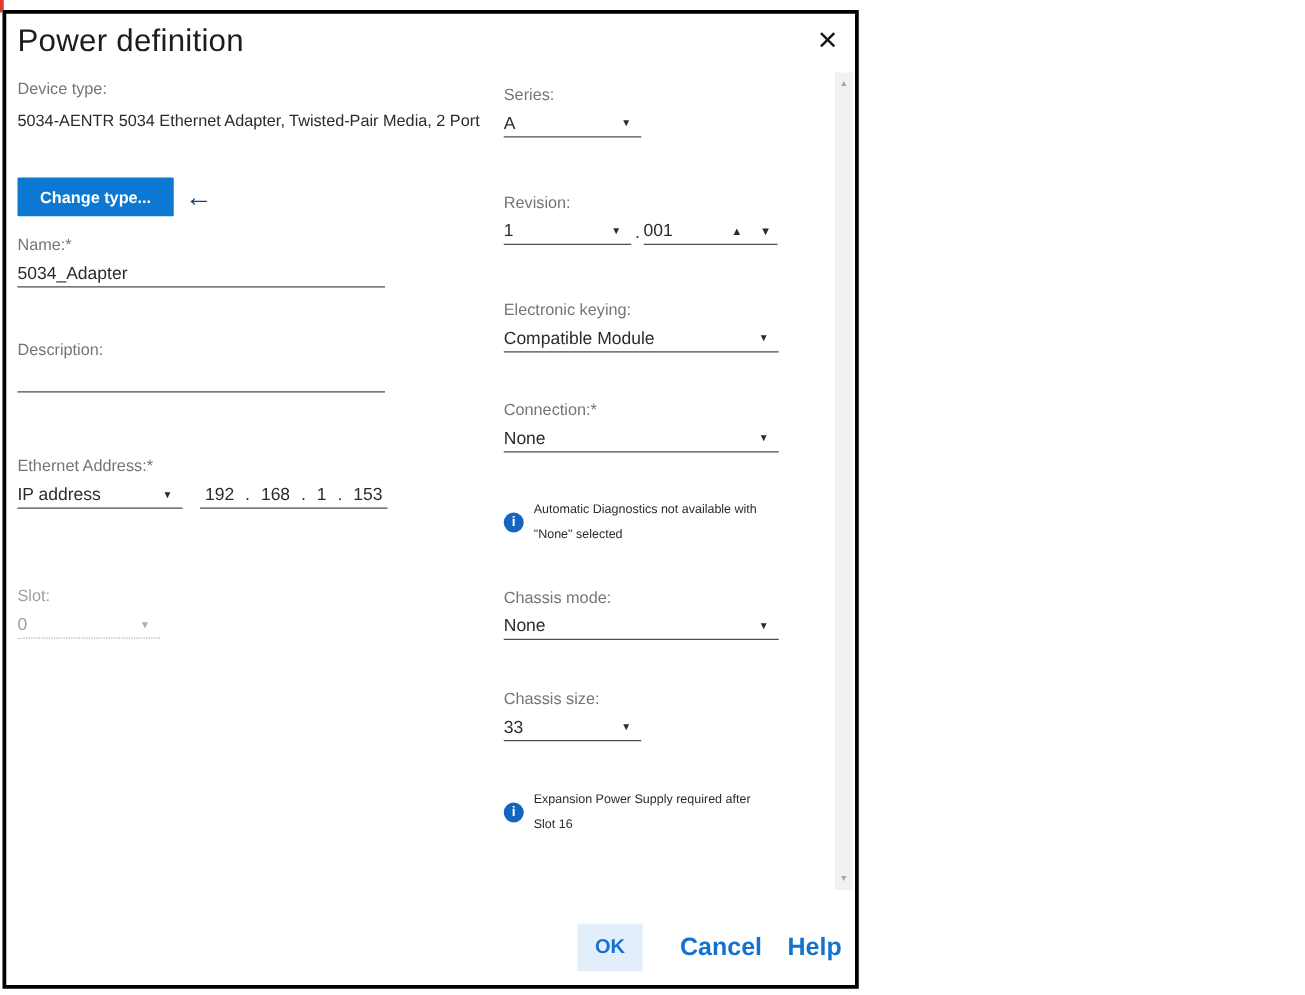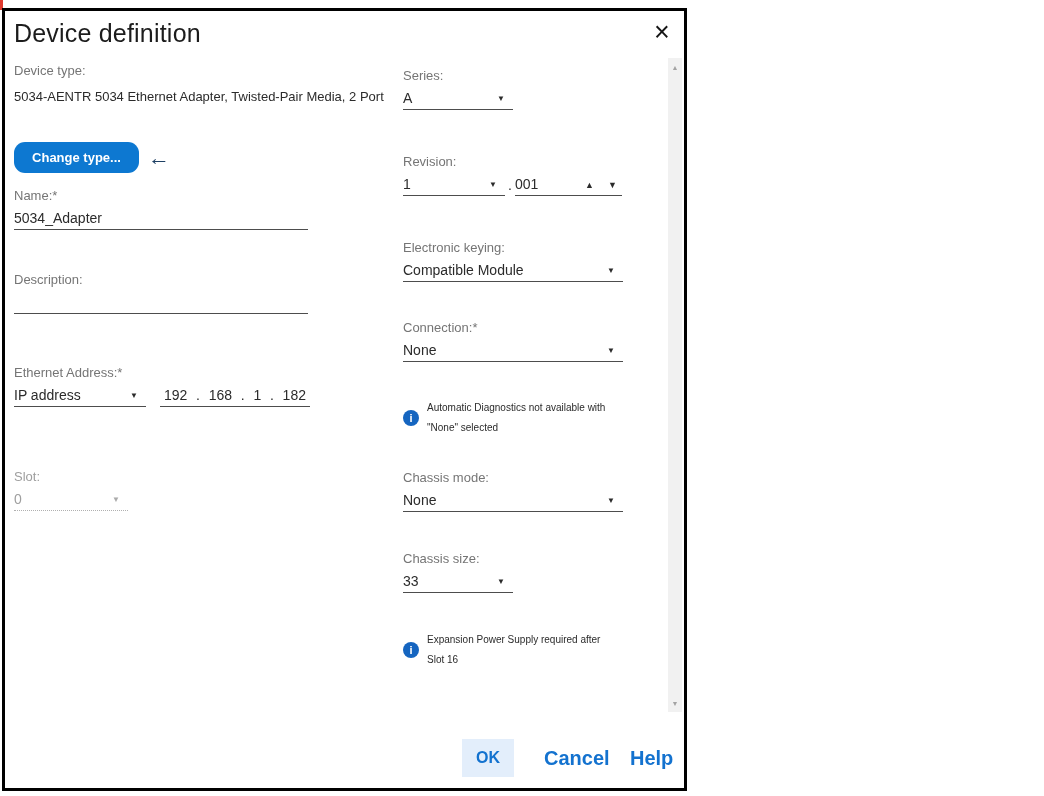--- a/index.html
+++ b/index.html
@@ -39,21 +39,21 @@
   }
   .caret.disabled { color:#ababab; }
 
   
   #g-devtype { left:9px; top:52px; width:392px; }
   #g-devtype .dt-value { margin-top:7px; font-size:13px; line-height:21px; color:#2b2b2b; }
 
   .change-btn {
     position:absolute; left:9px; top:131px; width:125px; height:31px;
     background:#0d78d1; color:#ffffff; font-size:13px; font-weight:bold;
-    border:none; border-radius:11px; display:flex; align-items:center; justify-content:center;
+    border:none; border-radius:1px; display:flex; align-items:center; justify-content:center;
     cursor:pointer;
   }
   .back-arrow {
     position:absolute; left:143px; top:131px; height:31px; display:flex; align-items:center;
     font-size:22px; font-weight:bold; color:#1e4064; line-height:1;
   }
 
   #g-name  { left:9px;  top:177px; width:294px; }
   #g-desc  { left:9px;  top:261px; width:294px; }
   #g-eth   { left:9px;  top:354px; width:300px; }
@@ -115,21 +115,21 @@
   #btn-cancel { left:533px; }
   #btn-help   { left:619px; }
 </style>
 </head>
 <body>
 
 <div class="red-mark"></div>
 
 <div class="dialog">
 
-  <div class="title">Device definition</div>
+  <div class="title">Power definition</div>
   <div class="close-btn">
     <span>×</span>
   </div>
 
   <div class="fgroup" id="g-devtype">
     <span class="flabel">Device type:</span>
     <div class="dt-value">5034-AENTR 5034 Ethernet Adapter, Twisted-Pair Media, 2 Port</div>
   </div>
 
   <button class="change-btn">Change type...</button>
@@ -153,21 +153,21 @@
         <span class="caret">▼</span>
       </div>
       <div class="control ctl-ip">
         <span class="ip-line">
           <span>192</span>
           <span class="ip-sep">.</span>
           <span>168</span>
           <span class="ip-sep">.</span>
           <span>1</span>
           <span class="ip-sep">.</span>
-          <span>182</span>
+          <span>153</span>
         </span>
       </div>
     </div>
   </div>
 
   <div class="fgroup" id="g-slot">
     <span class="flabel disabled">Slot:</span>
     <div class="control disabled">
       <span>0</span>
       <span class="caret disabled">▼</span>

